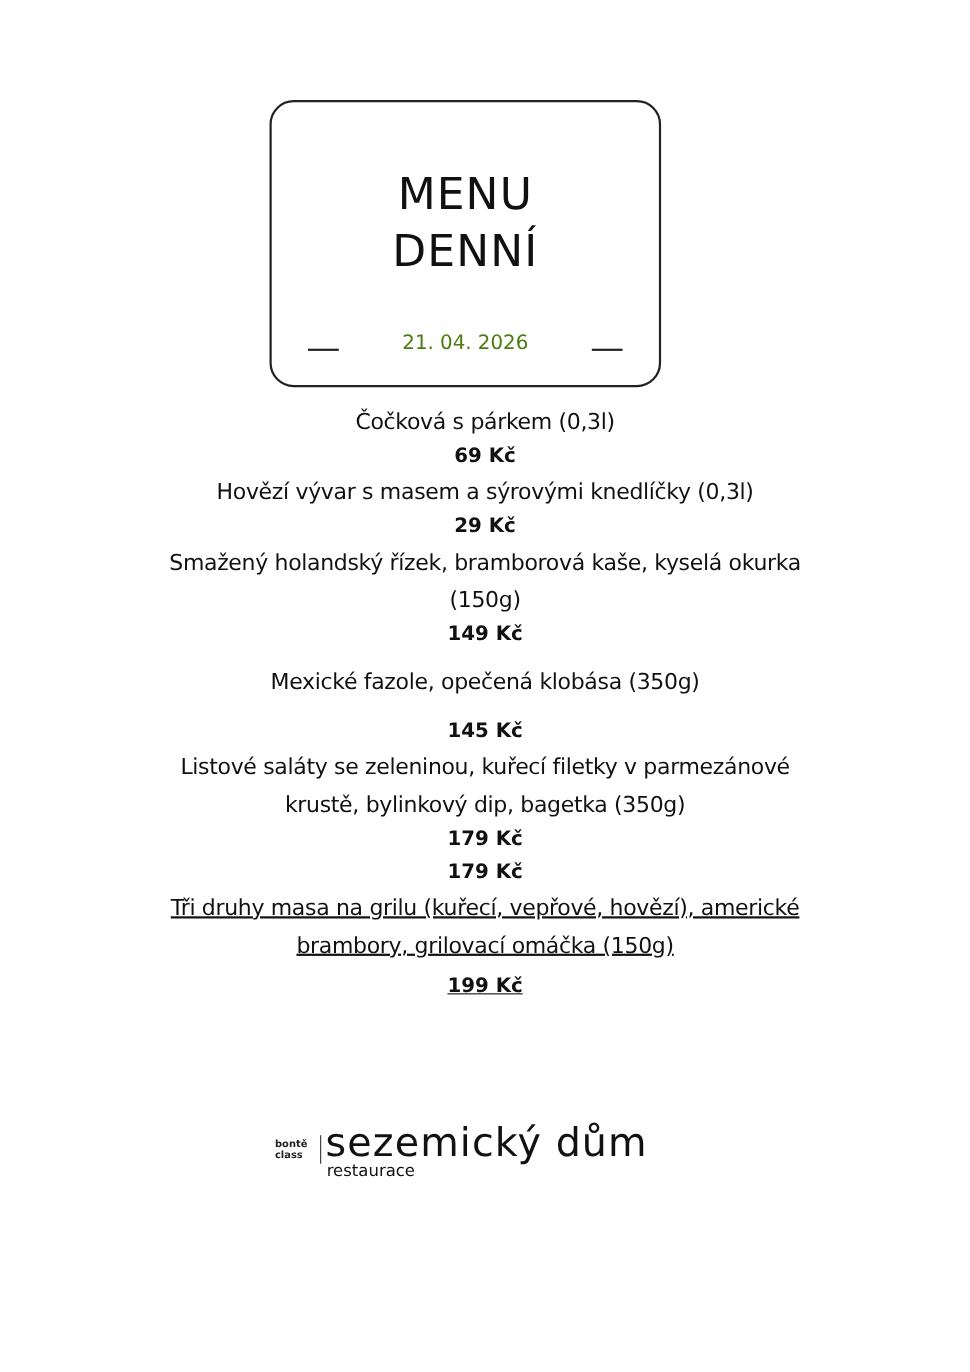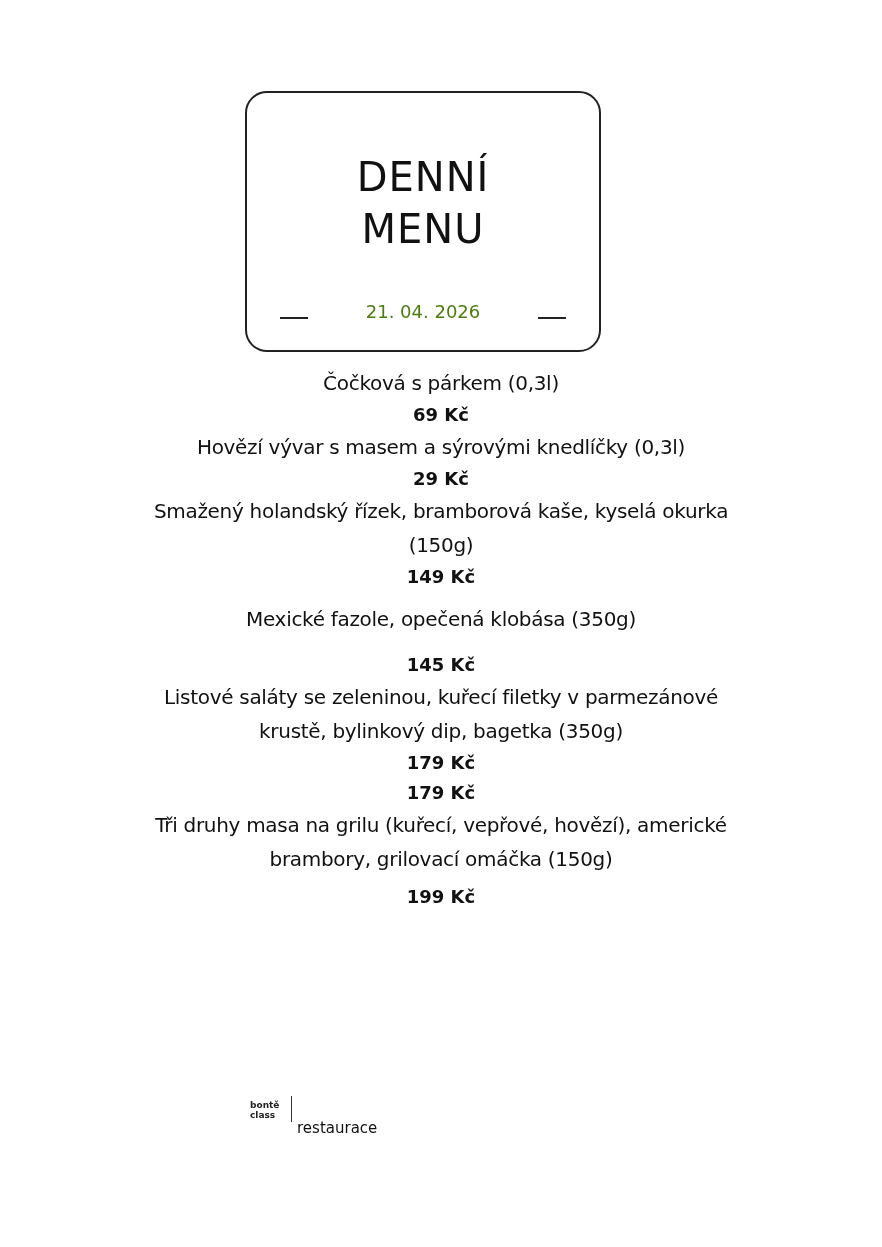--- a/index.html
+++ b/index.html
@@ -17,33 +17,33 @@
     .dash.left { left: 33px; }
     .dash.right { right: 33px; }
     .date { position: absolute; left: 0; right: 0; top: 0; text-align: center; font-size: 18px; color: #4d7c0f; }
 
     .menu { position: absolute; left: 0; right: 0; top: 366px; text-align: center; }
     .item { margin: 0 auto; width: 640px; }
     .dish { font-size: 20px; line-height: 34px; font-weight: normal; color: #111; letter-spacing: -0.3px; }
     .price { font-size: 18px; line-height: 30px; font-weight: bold; color: #111; }
     .gap { height: 24px; }
 
-    .logo { position: absolute; left: 250px; top: 1088px; width: 360px; height: 50px; }
+    .logo { position: absolute; left: 250px; top: 1024px; width: 360px; height: 50px; }
     .logo .sub { position: absolute; left: 0; top: 12px; font-size: 9px; line-height: 10px; font-weight: bold; color: #222; }
     .logo .sep { position: absolute; left: 41px; top: 8px; width: 0; height: 26px; border-left: 1px solid #333; }
     .logo .brand { position: absolute; left: 46px; top: -6px; font-size: 36px; line-height: 44px; font-weight: normal; letter-spacing: 1px; color: #111; }
     .logo .tag { position: absolute; left: 47px; top: 33px; font-size: 15px; line-height: 14px; color: #111; }
   </style>
 </head>
 <body>
 
 <div class="header-box">
   <div class="title">
+    <div>MENU</div>
     <div>DENNÍ</div>
-    <div>MENU</div>
   </div>
   <div class="date-row">
     <span class="dash left"></span>
     <div class="date">21. 04. 2026</div>
     <span class="dash right"></span>
   </div>
 </div>
 
 <div class="menu">
   <div class="item">
@@ -64,27 +64,28 @@
     <div class="gap" style="height:14px;"></div>
     <div class="price">145 Kč</div>
   </div>
   <div class="item" style="width:620px;">
     <div class="dish">Listové saláty se zeleninou, kuřecí filetky v parmezánové krustě, bylinkový dip, bagetka (350g)</div>
     <div class="price">179 Kč</div>
   </div>
   <div class="item" style="width:620px;">
     <div class="price">179 Kč</div>
   </div>
-  <div class="item" style="width:600px;">
+  <div class="item" style="width:600px;text-decoration:underline;">
     <div class="dish">Tři druhy masa na grilu (kuřecí, vepřové, hovězí), americké brambory, grilovací omáčka (150g)</div>
     <div class="gap" style="height:6px;"></div>
     <div class="price">199 Kč</div>
   </div>
 </div>
 
 <div class="logo">
   <div class="sub">
     <div>bontě</div>
     <div>class</div>
   </div>
   <span class="sep"></span>
+  <div class="brand">sezemický dům</div>
   <div class="tag">restaurace</div>
 </div>
 
 </body></html>

